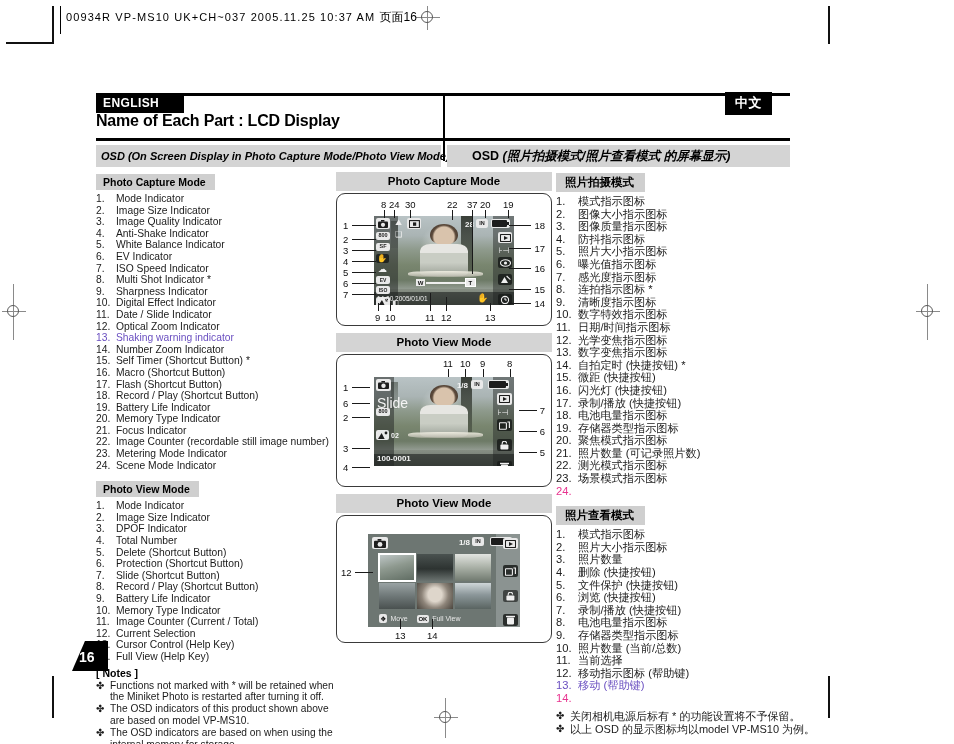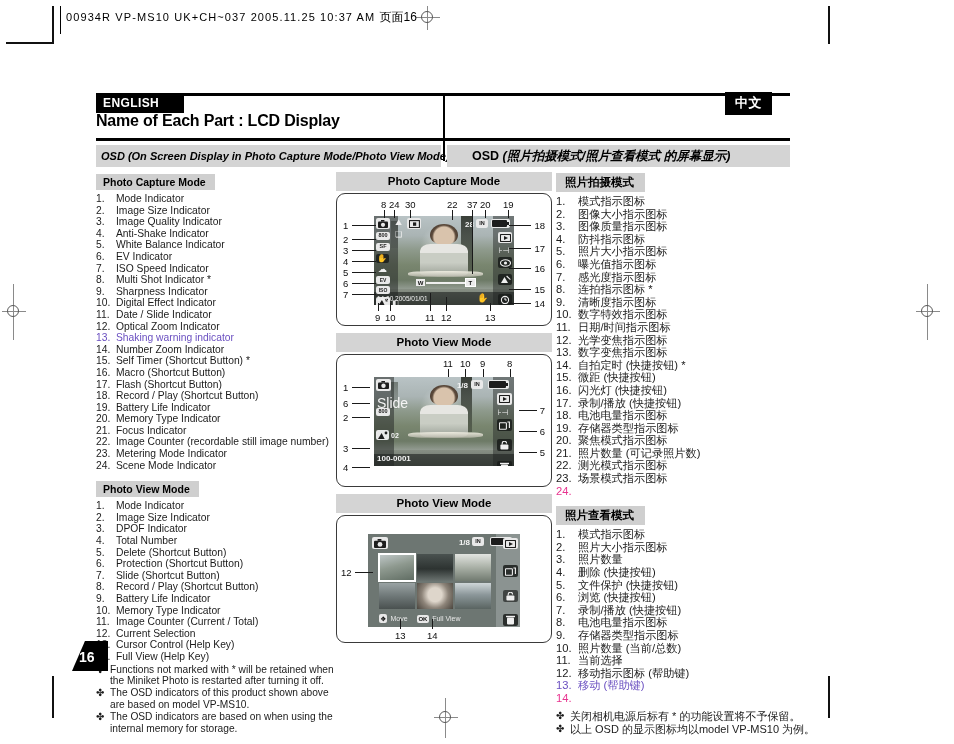--- a/index.html
+++ b/index.html
@@ -471,20 +471,21 @@
         <li>
           <span class="n">13.</span>
           <span class="t">Cursor Control (Help Key)</span>
         </li>
         <li>
           <span class="n">14.</span>
           <span class="t">Full View (Help Key)</span>
         </li>
       </ol>
 
+    <div class="notes-head">[ Notes ]</div>
     <ul class="notes" id="notes-en">
         <li>
           <span class="bul">✤</span>
           <span class="txt">Functions not marked with * will be retained when the Miniket Photo is restarted after turning it off.</span>
         </li>
         <li>
           <span class="bul">✤</span>
           <span class="txt">The OSD indicators of this product shown above are based on model VP-MS10.</span>
         </li>
         <li>

